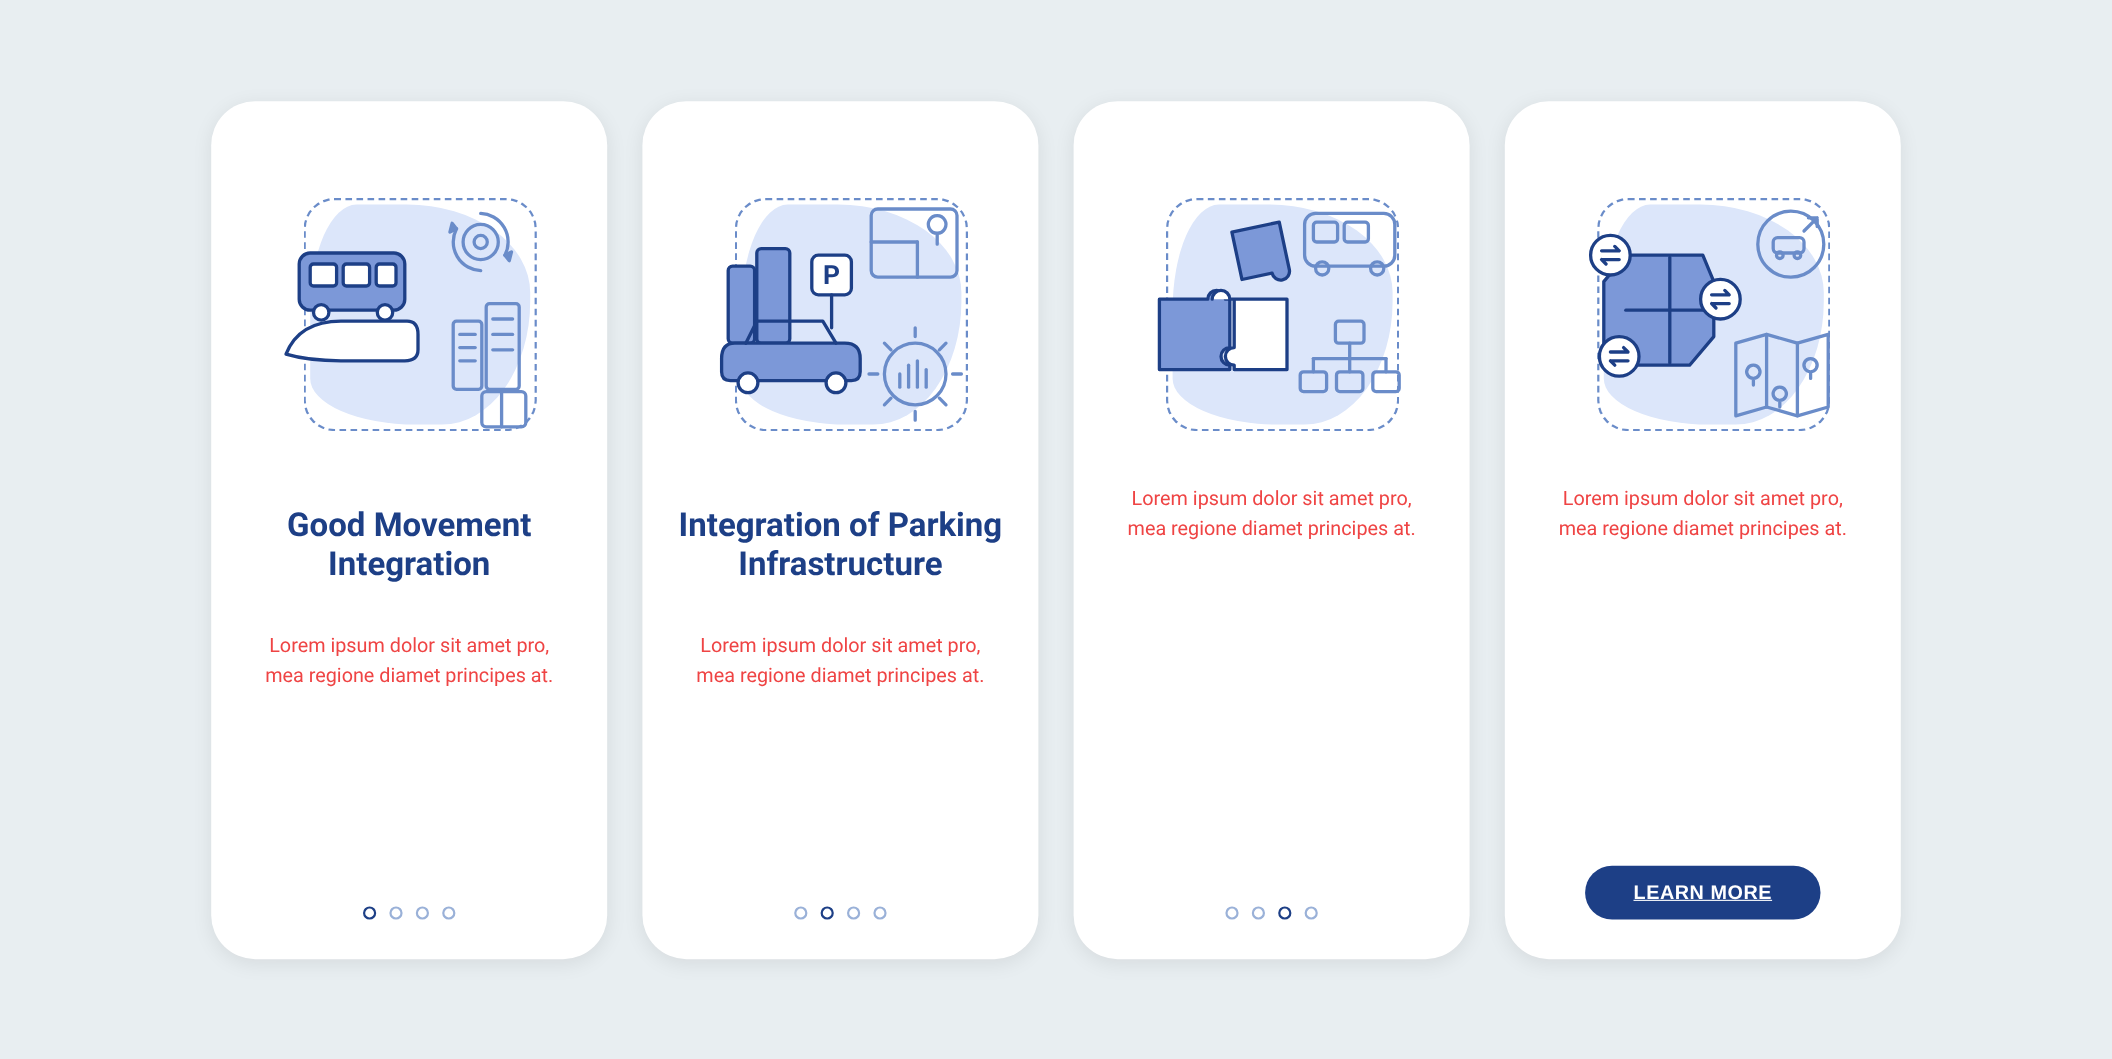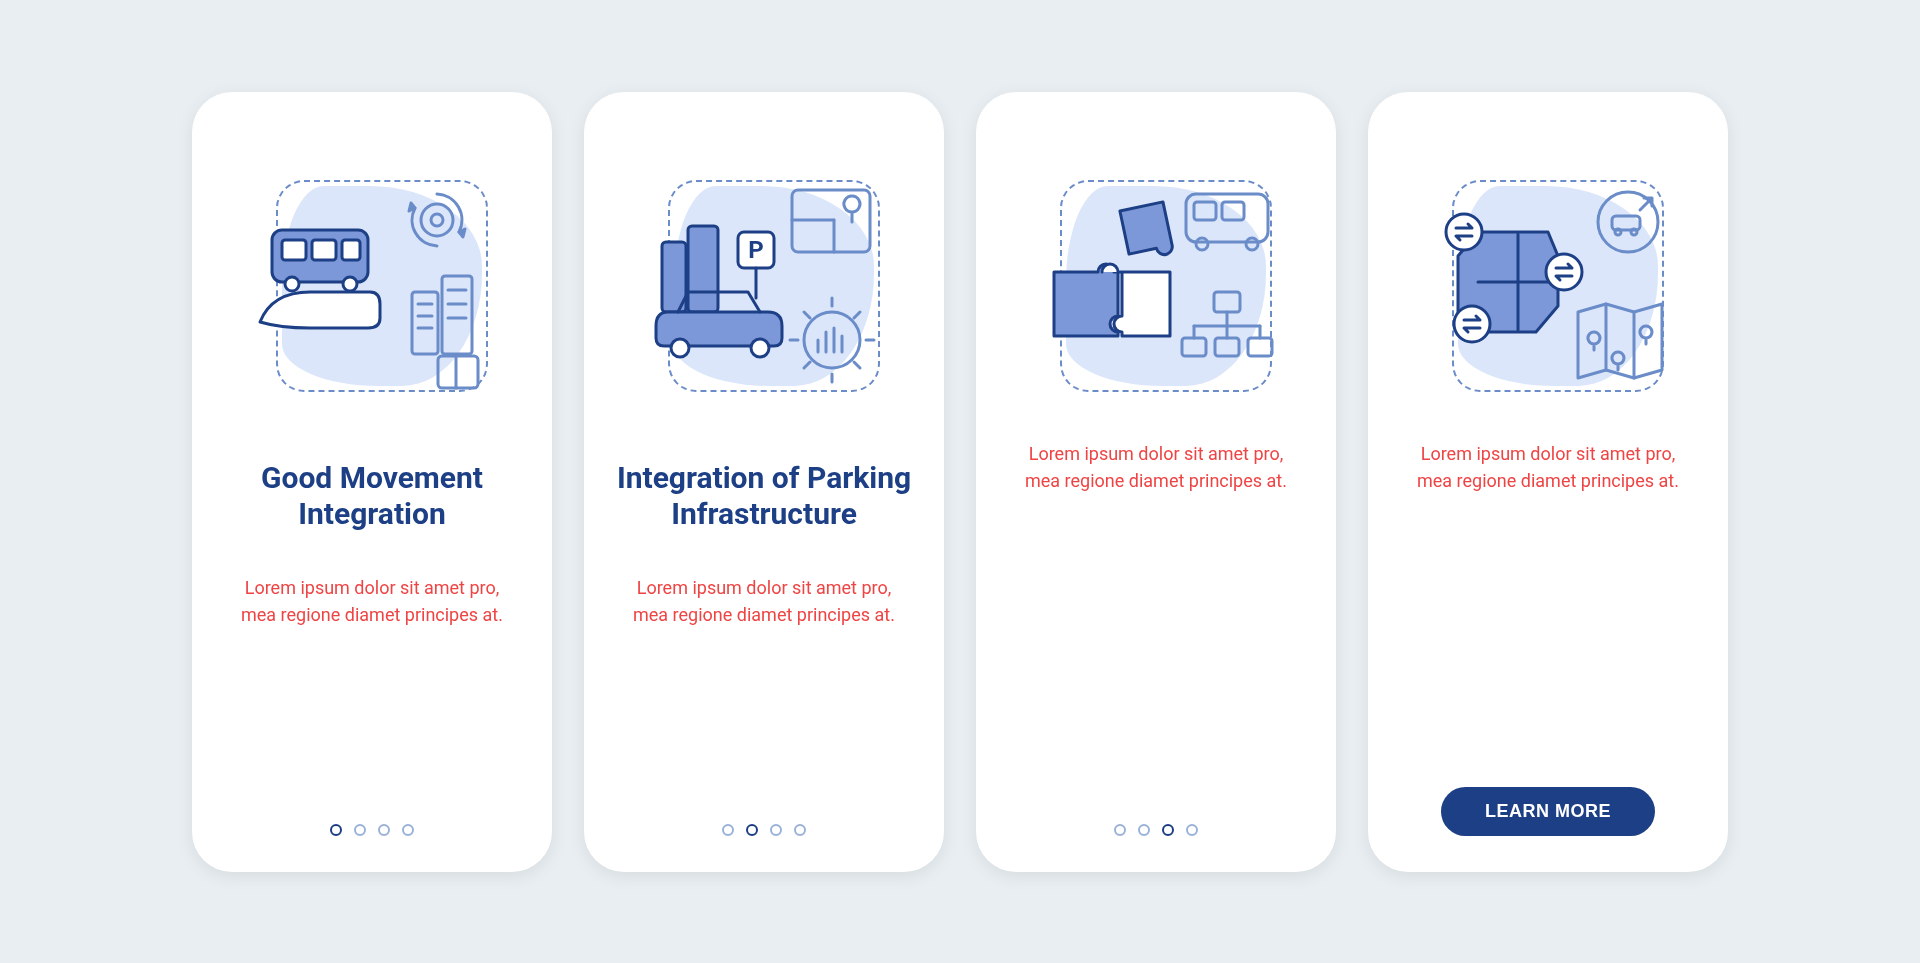--- a/index.html
+++ b/index.html
@@ -93,20 +93,21 @@
     margin-top: auto;
     background: #1d3f86;
     color: #fff;
     border: none;
     border-radius: 28px;
     padding: 14px 44px;
     font-size: 18px;
     font-weight: 700;
     letter-spacing: 0.5px;
     cursor: pointer;
+    text-decoration: underline;
   }
 </style>
 </head>
 <body>
 
 <div class="phone">
   <div class="illus-wrap">
     <div class="blob"></div>
     <div class="dashed-box"></div>
     <svg class="icon-svg" viewBox="0 0 260 240">

